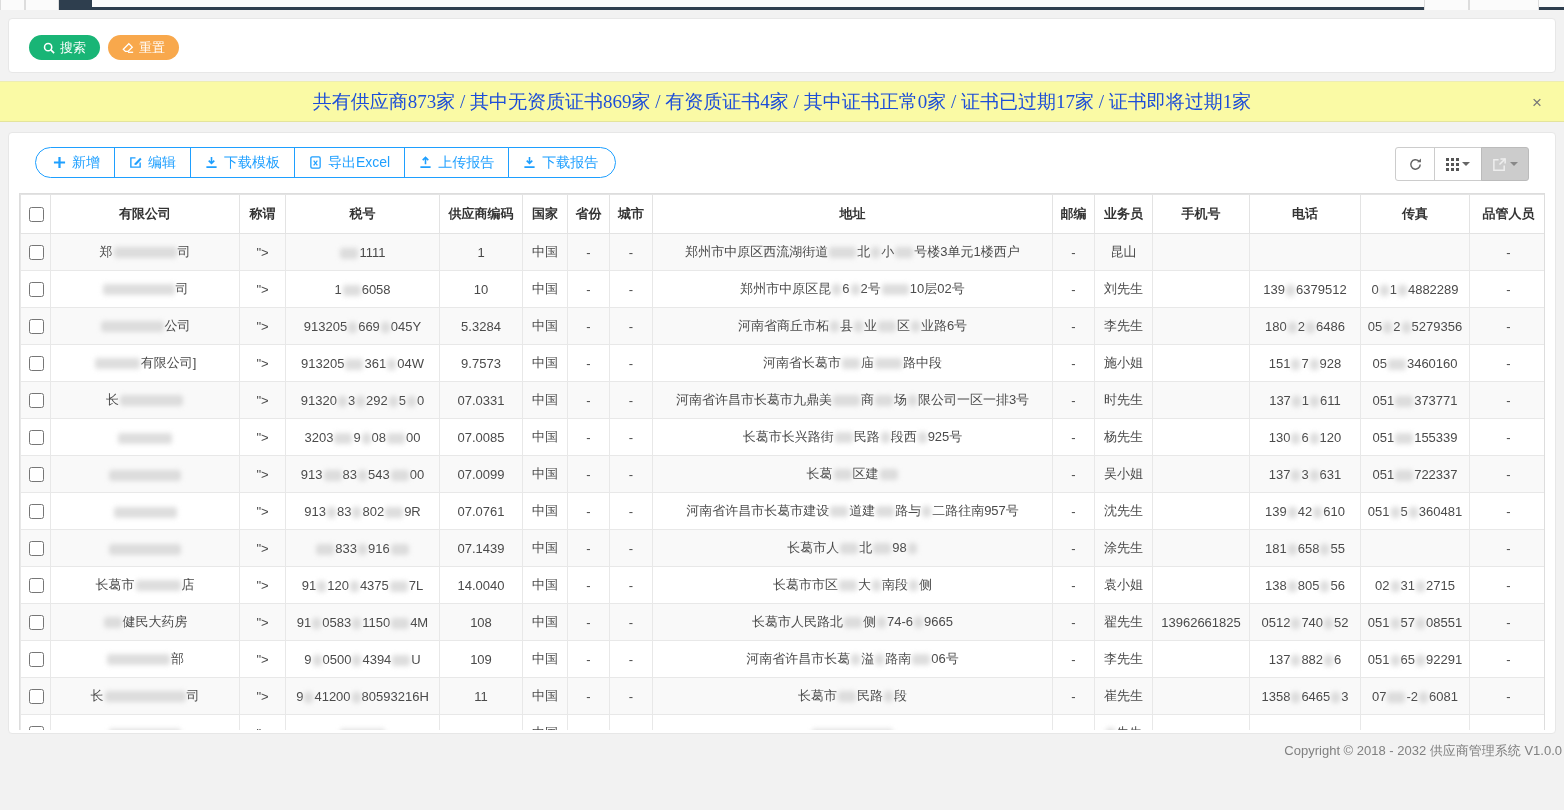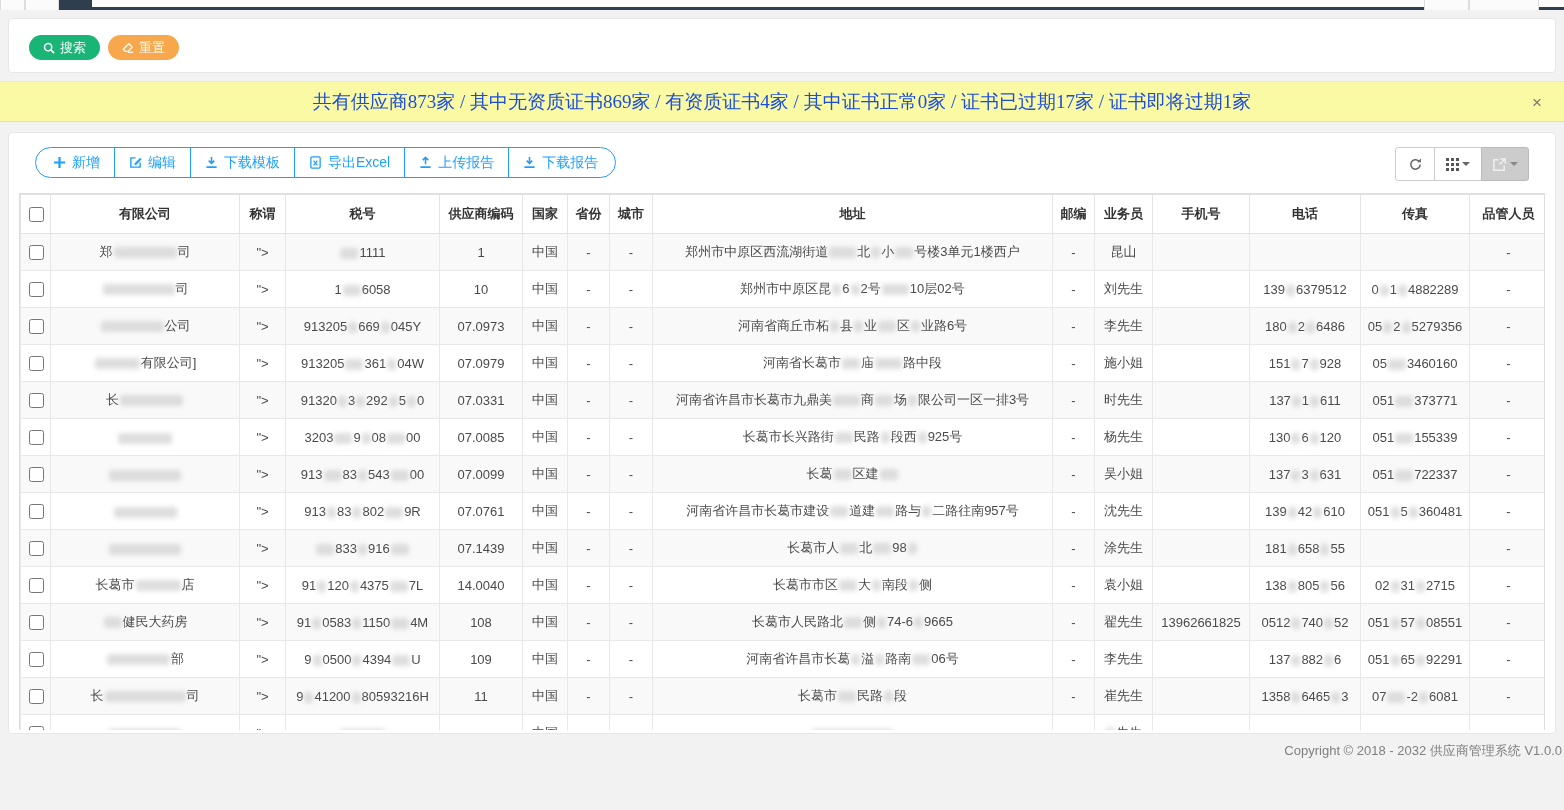--- a/index.html
+++ b/index.html
@@ -281,38 +281,38 @@
             <td></td>
             <td>139<span class="redact" style="width: 9px;"></span>6379512</td>
             <td>0<span class="redact" style="width: 9px;"></span>1<span class="redact" style="width: 9px;"></span>4882289</td>
             <td>-</td>
           </tr>
           <tr>
             <td><input type="checkbox" style=""></td>
             <td><span class="redact" style="width: 63px;"></span>公司</td>
             <td>"&gt;</td>
             <td>913205<span class="redact" style="width: 9px;"></span>669<span class="redact" style="width: 9px;"></span>045Y</td>
-            <td>07.0973</td>
+            <td>5.3284</td>
             <td>中国</td>
             <td>-</td>
             <td>-</td>
             <td>河南省商丘市柘<span class="redact" style="width: 9px;"></span>县<span class="redact" style="width: 9px;"></span>业<span class="redact" style="width: 18px;"></span>区<span class="redact" style="width: 9px;"></span>业路6号</td>
             <td>-</td>
             <td>李先生</td>
             <td></td>
             <td>180<span class="redact" style="width: 9px;"></span>2<span class="redact" style="width: 9px;"></span>6486</td>
             <td>05<span class="redact" style="width: 9px;"></span>2<span class="redact" style="width: 9px;"></span>5279356</td>
             <td>-</td>
           </tr>
           <tr>
             <td><input type="checkbox" style=""></td>
             <td><span class="redact" style="width: 45px;"></span>有限公司]</td>
             <td>"&gt;</td>
             <td>913205<span class="redact" style="width: 18px;"></span>361<span class="redact" style="width: 9px;"></span>04W</td>
-            <td>07.0979</td>
+            <td>9.7573</td>
             <td>中国</td>
             <td>-</td>
             <td>-</td>
             <td>河南省长葛市<span class="redact" style="width: 18px;"></span>庙<span class="redact" style="width: 27px;"></span>路中段</td>
             <td>-</td>
             <td>施小姐</td>
             <td></td>
             <td>151<span class="redact" style="width: 9px;"></span>7<span class="redact" style="width: 9px;"></span>928</td>
             <td>05<span class="redact" style="width: 18px;"></span>3460160</td>
             <td>-</td>

